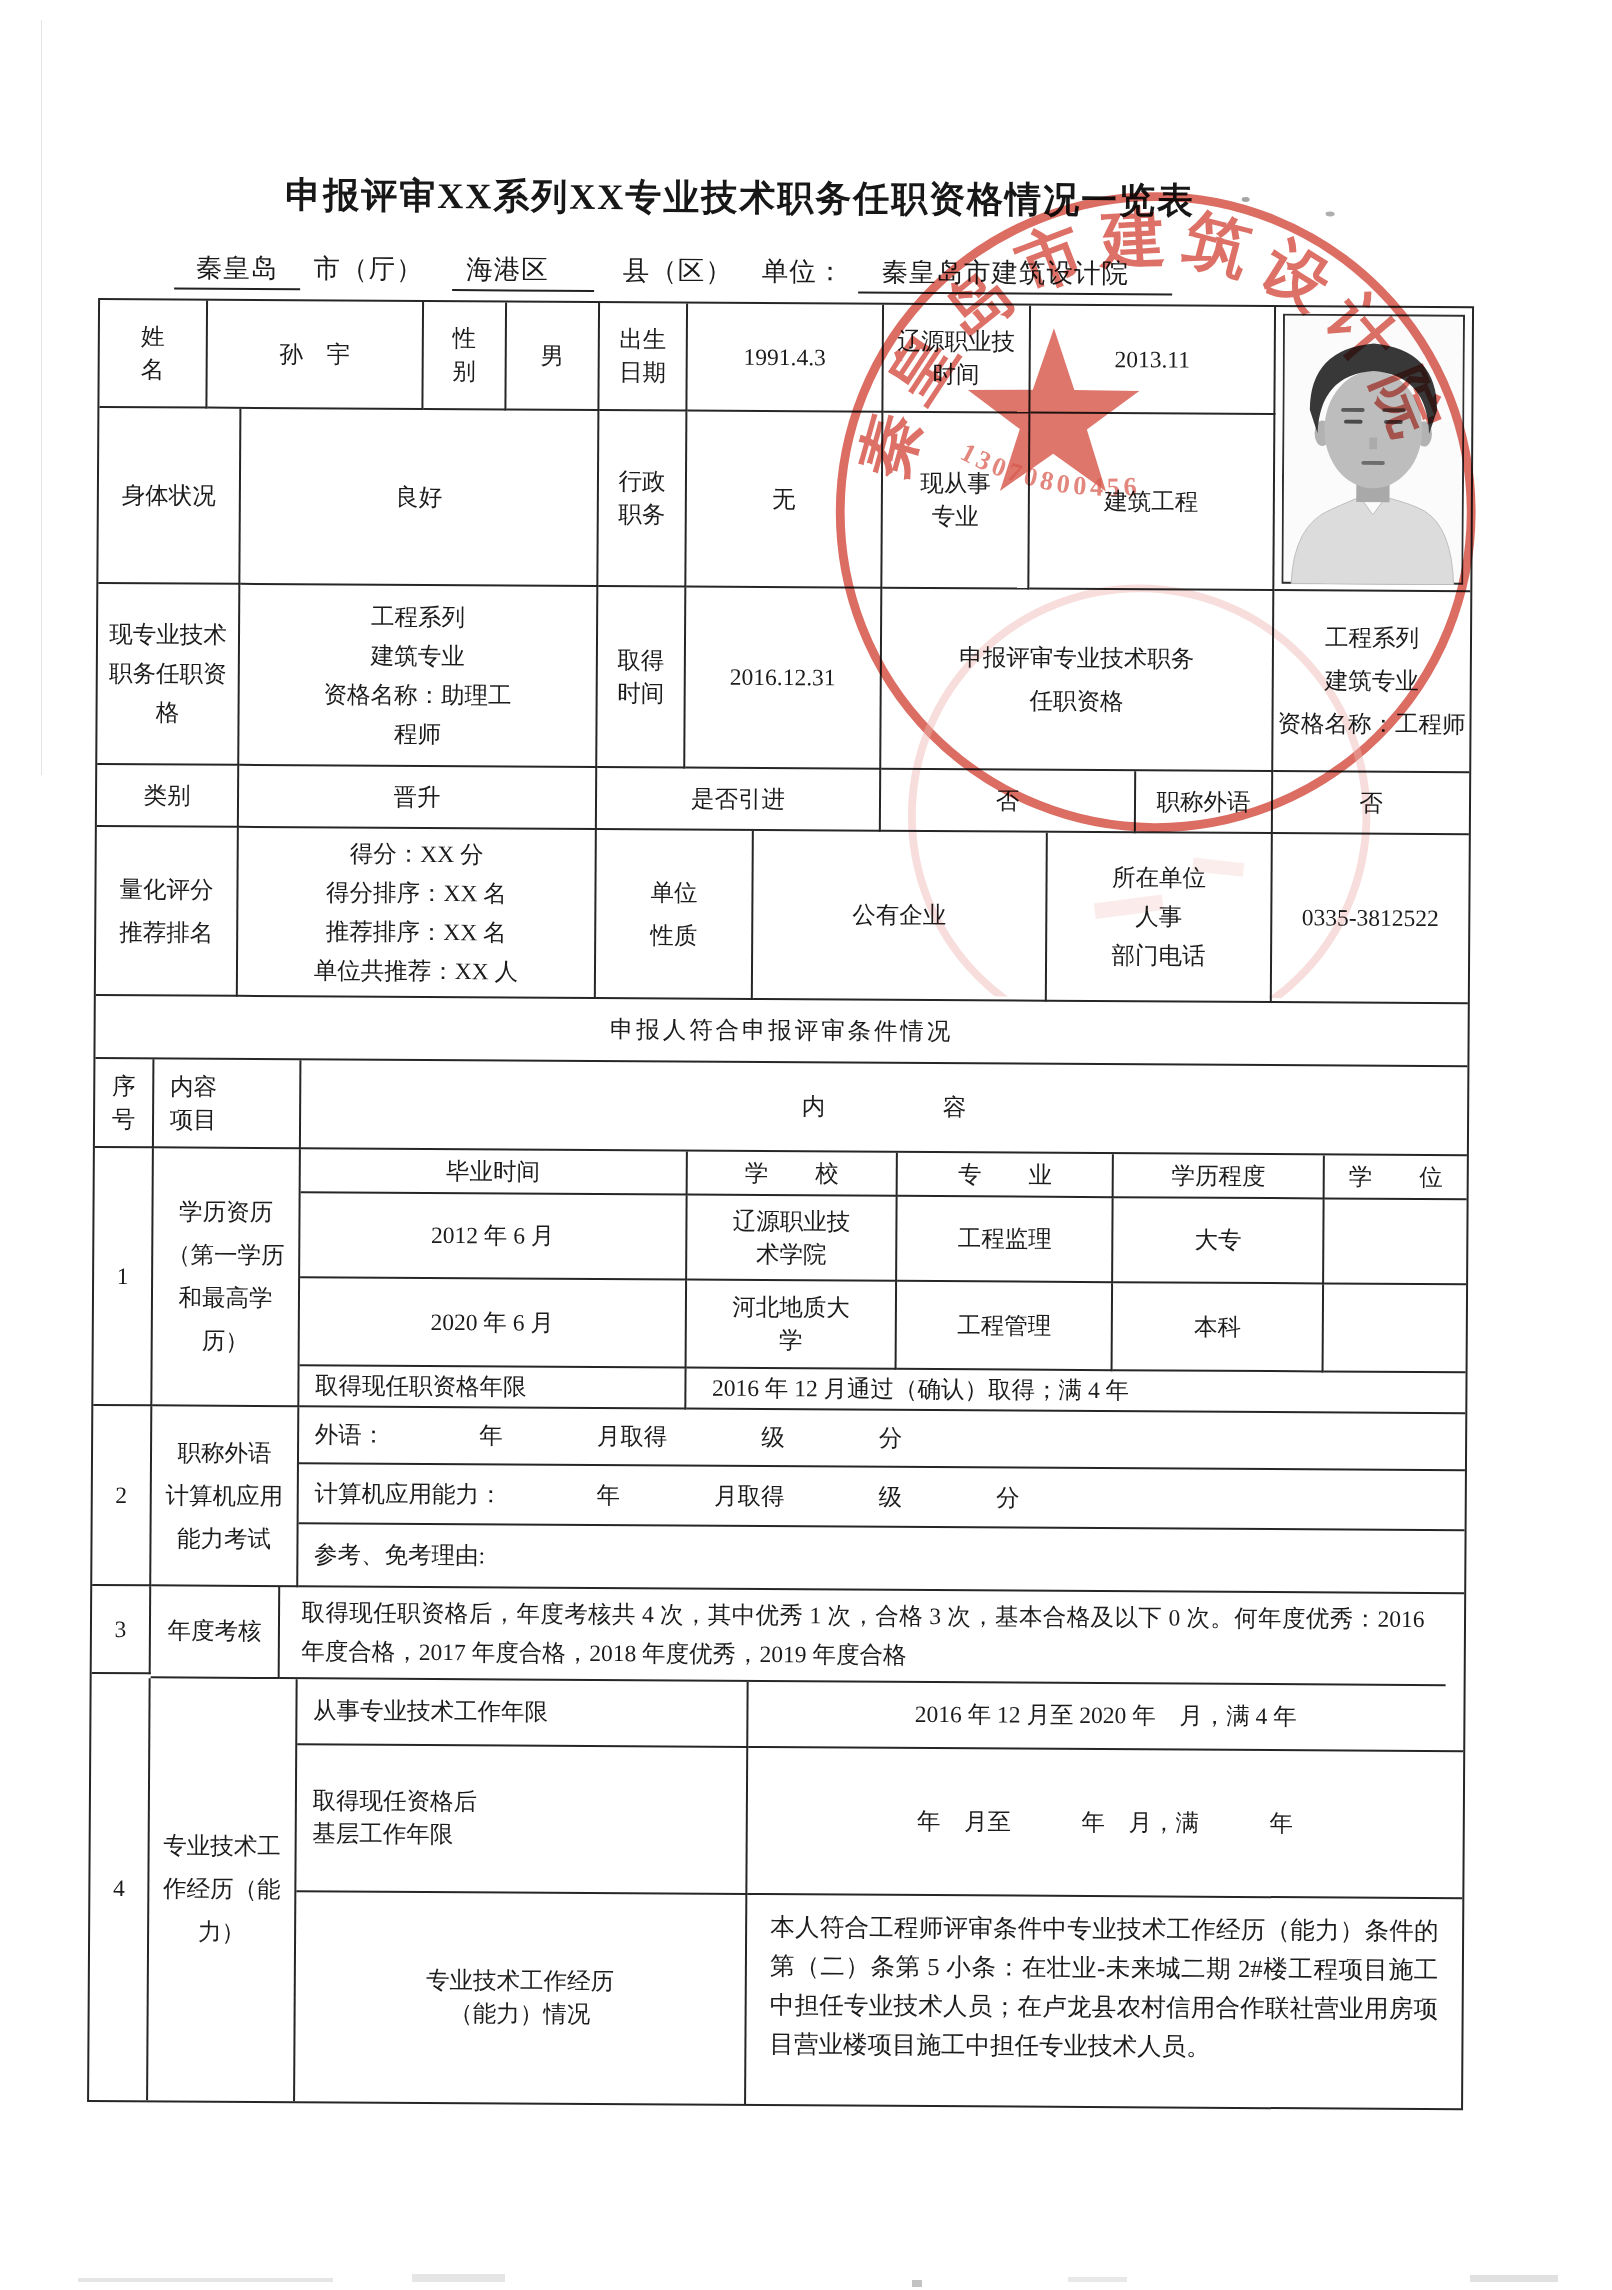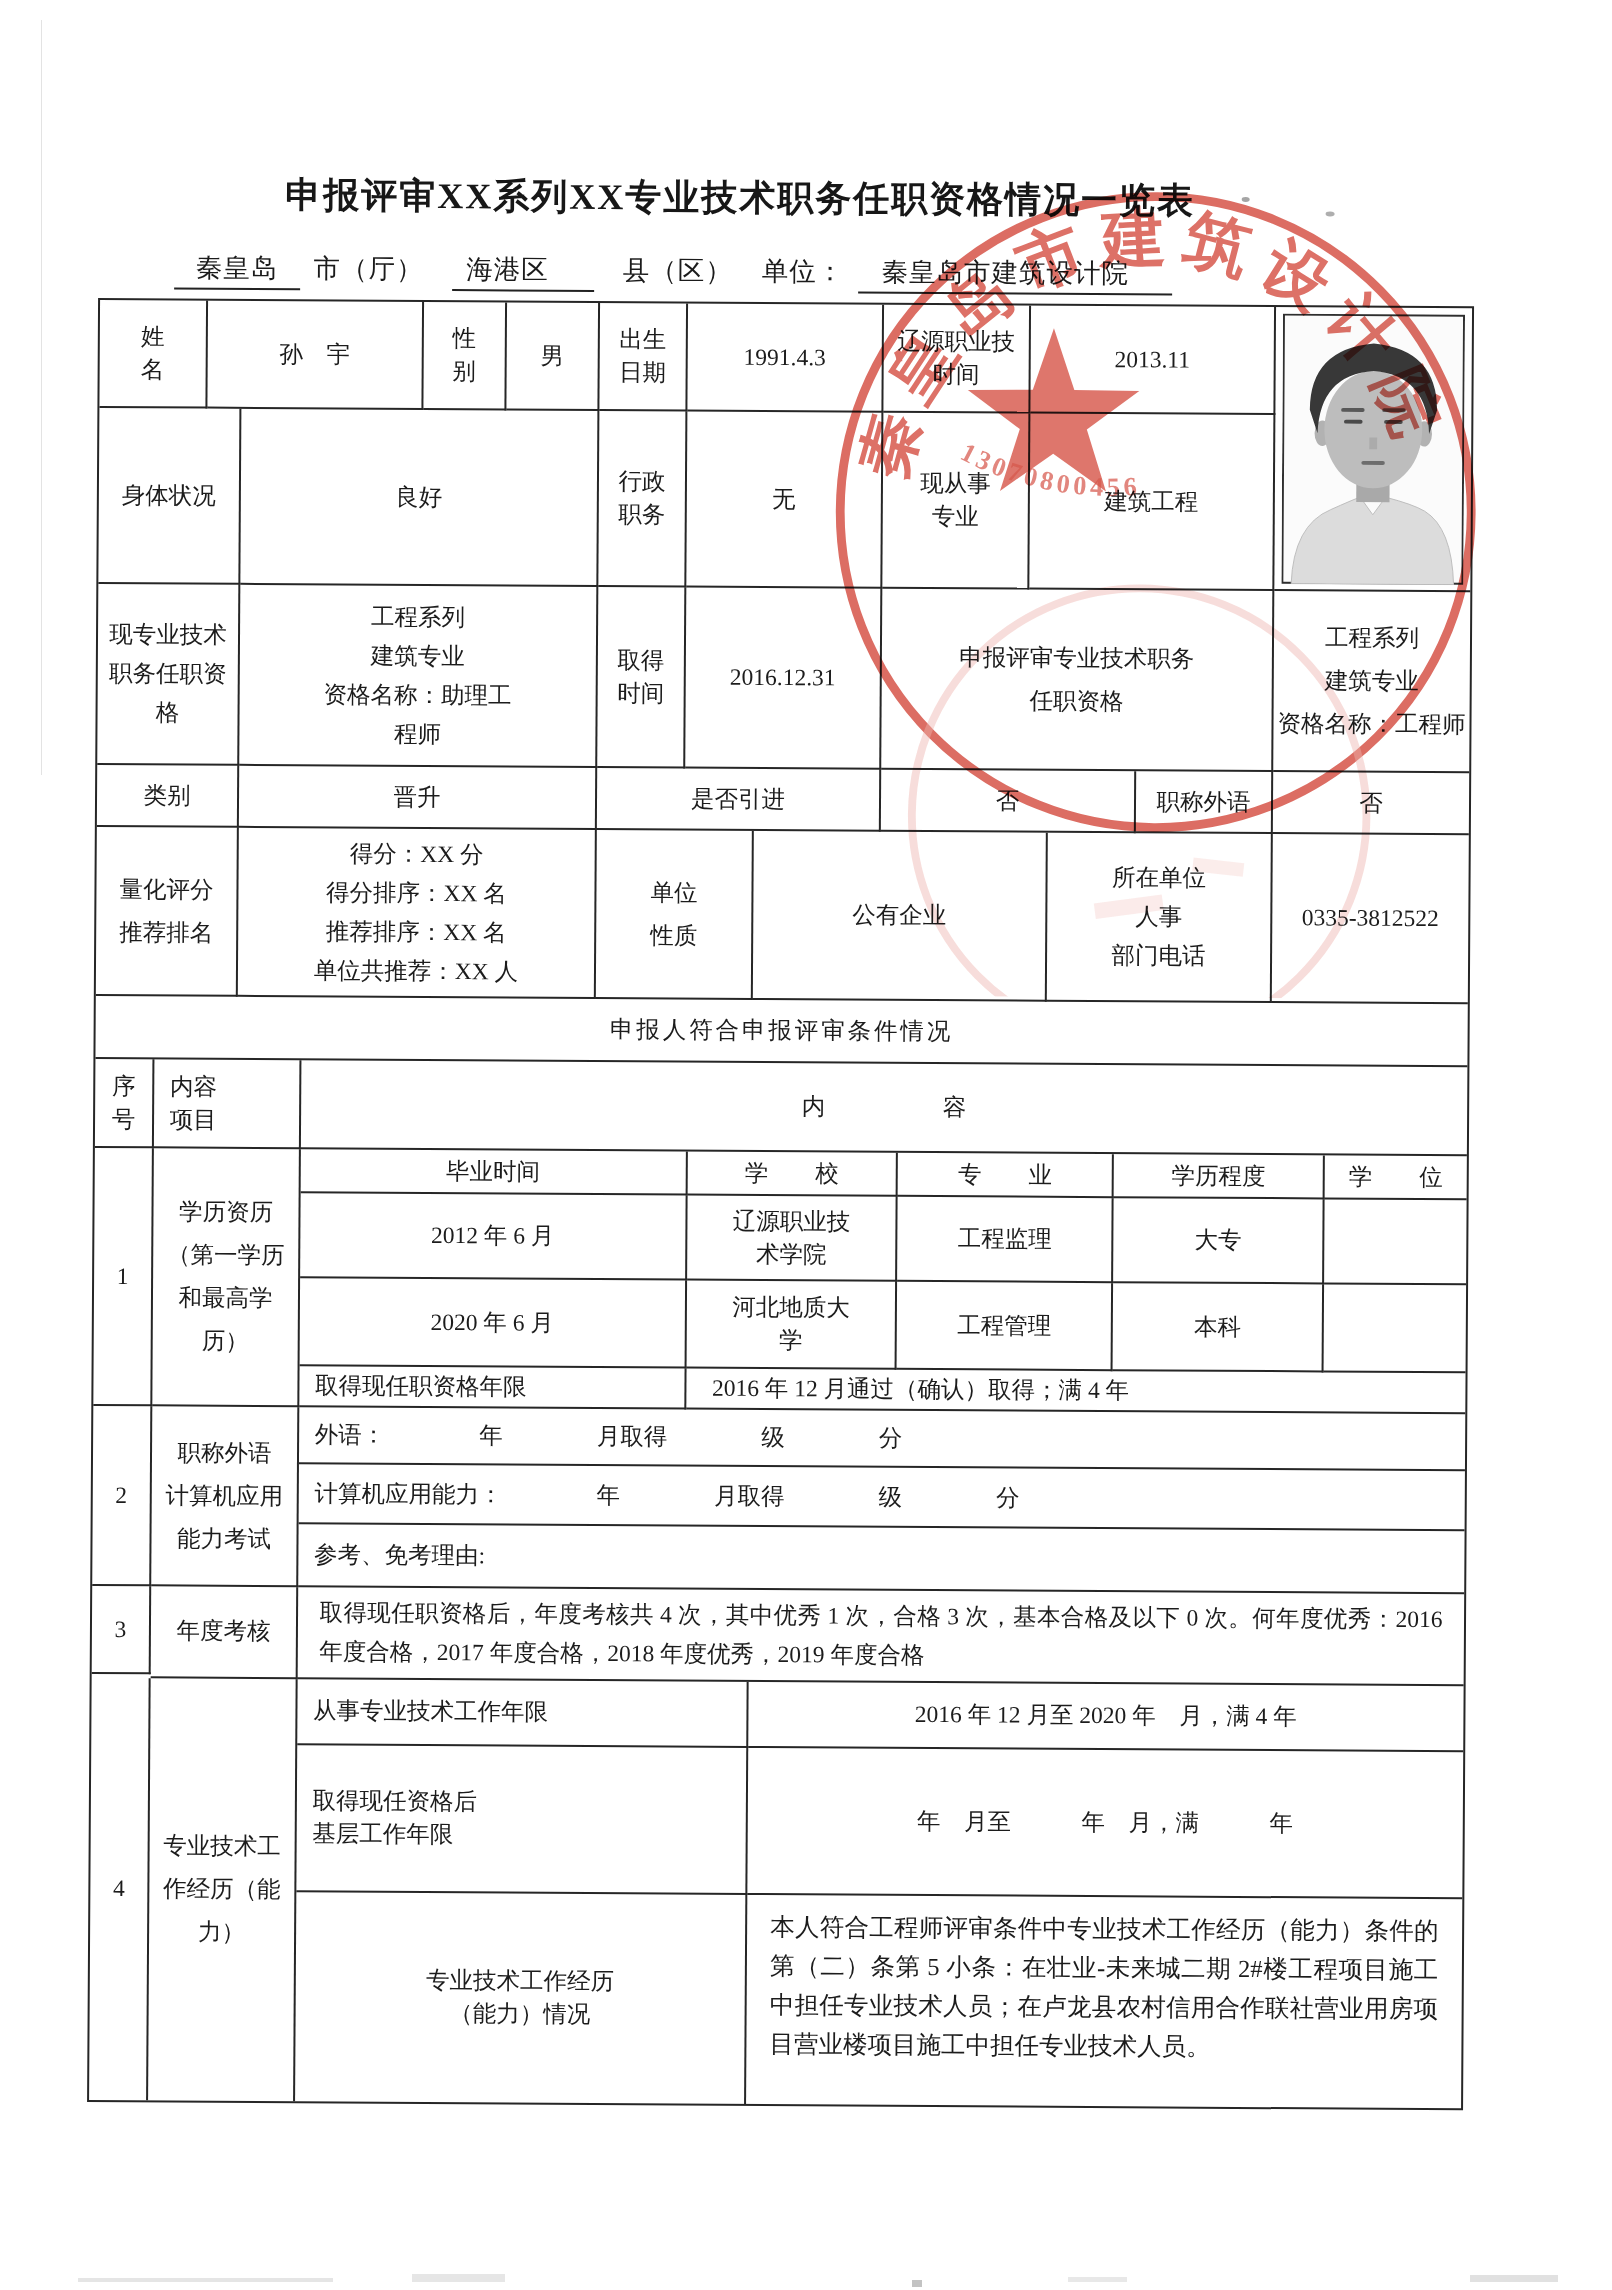--- a/index.html
+++ b/index.html
@@ -207,21 +207,21 @@
           <div class="c al lst" style="width:1166px">计算机应用能力：　　　　年　　　　月取得　　　　级　　　　分</div>
         </div>
         <div class="r" style="height:63px">
           <div class="c al lst" style="width:1166px">参考、免考理由:</div>
         </div>
       </div>
     </div>
 
     <div class="r">
       <div class="c" style="width:59px;height:88px">3</div>
-      <div class="c" style="width:147px">年度考核</div>
+      <div class="c" style="width:129px">年度考核</div>
       <div class="c lst just" style="width:1166px;padding:5.9px 21.6px;line-height:39px">取得现任职资格后，年度考核共 4 次，其中优秀 1 次，合格 3 次，基本合格及以下 0 次。何年度优秀：2016 年度合格，2017 年度合格，2018 年度优秀，2019 年度合格</div>
     </div>
 
     <div class="r">
       <div class="c nb" style="width:59px">4</div>
       <div class="c nb lh44" style="width:147px">专业技术工
 作经历（能
 力）</div>
       <div class="secbody lst" style="width:1166px">
         <div class="r" style="height:66px">

